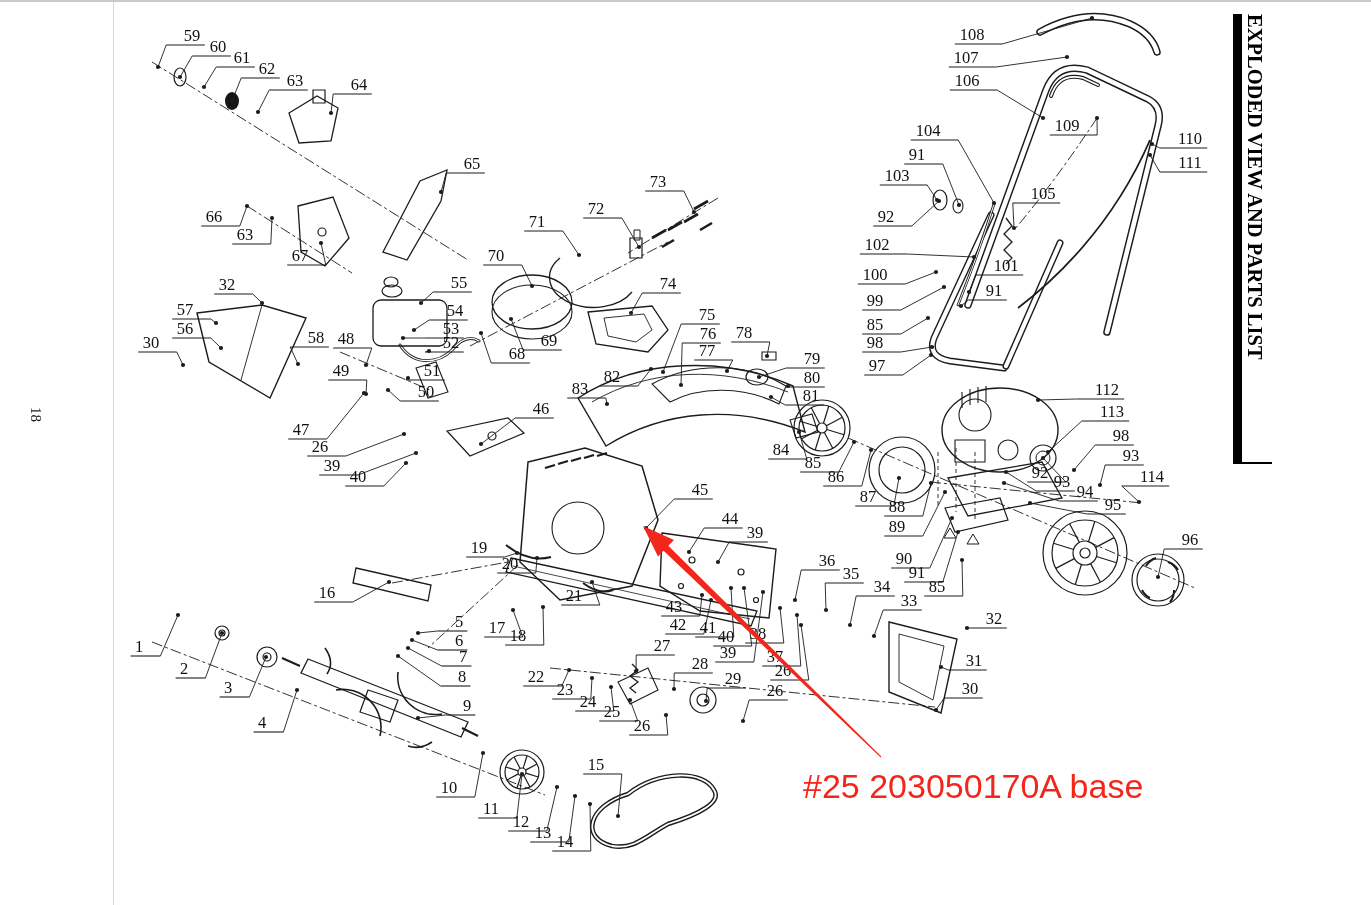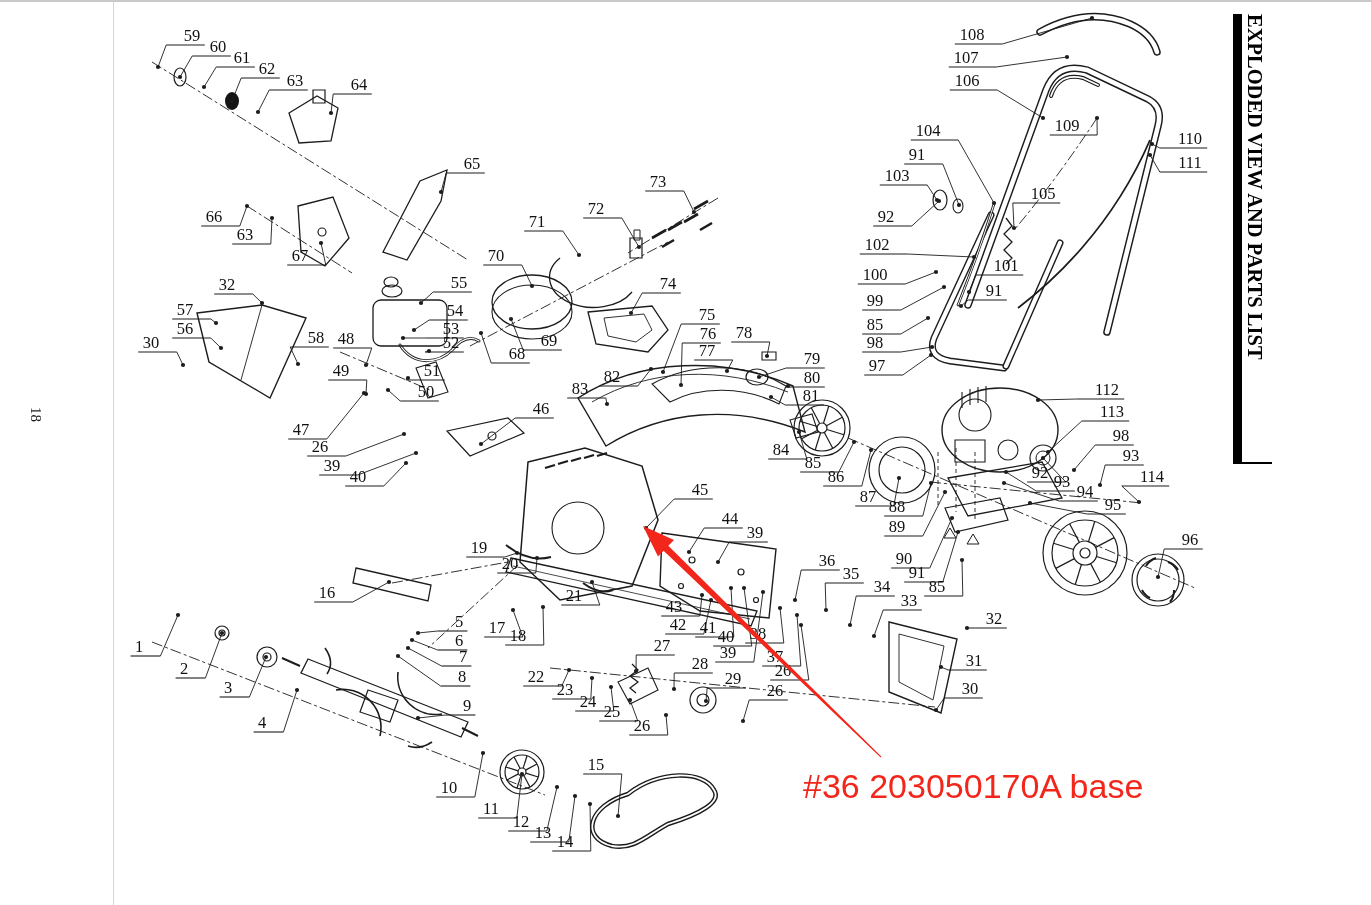--- a/index.html
+++ b/index.html
@@ -692,14 +692,14 @@
       <text x="1113" y="510" text-anchor="middle" font-size="16.5px" fill="#111" font-family="&quot;Liberation Serif&quot;,serif">95</text>
       <polygon points="643.0,526.0 658.0,556.5 663.6,550.7 880.7,757.4 881.3,756.6 668.3,545.8 674.0,540.0" fill="#f2261a" stroke="none"></polygon>
     </svg>
 
   <div id="page-number">18</div>
 
   <div id="side-title">
     <span class="vtext">EXPLODED VIEW AND PARTS LIST</span>
   </div>
 
-  <div id="annotation-text" style="color: rgb(242, 38, 26);">#36 203050170A base</div>
+  <div id="annotation-text" style="color: rgb(242, 38, 26);">#25 203050170A base</div>
 </div>
 
 </body></html>

